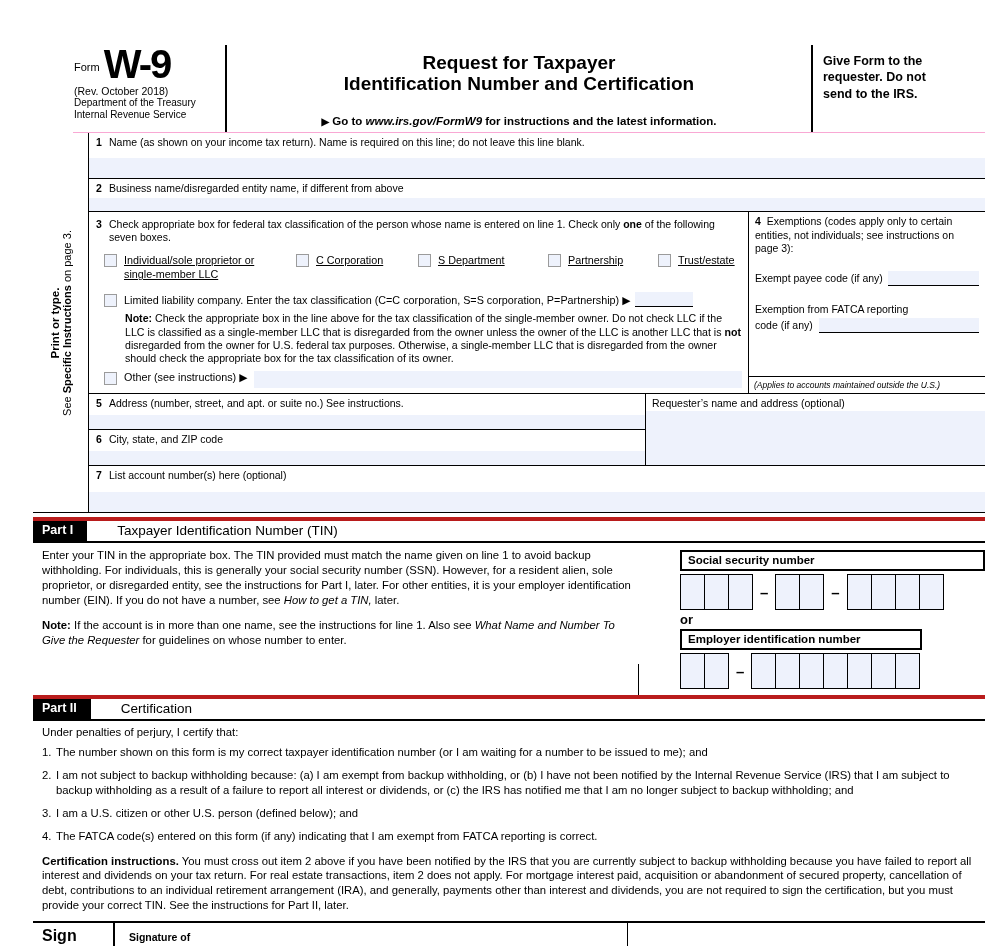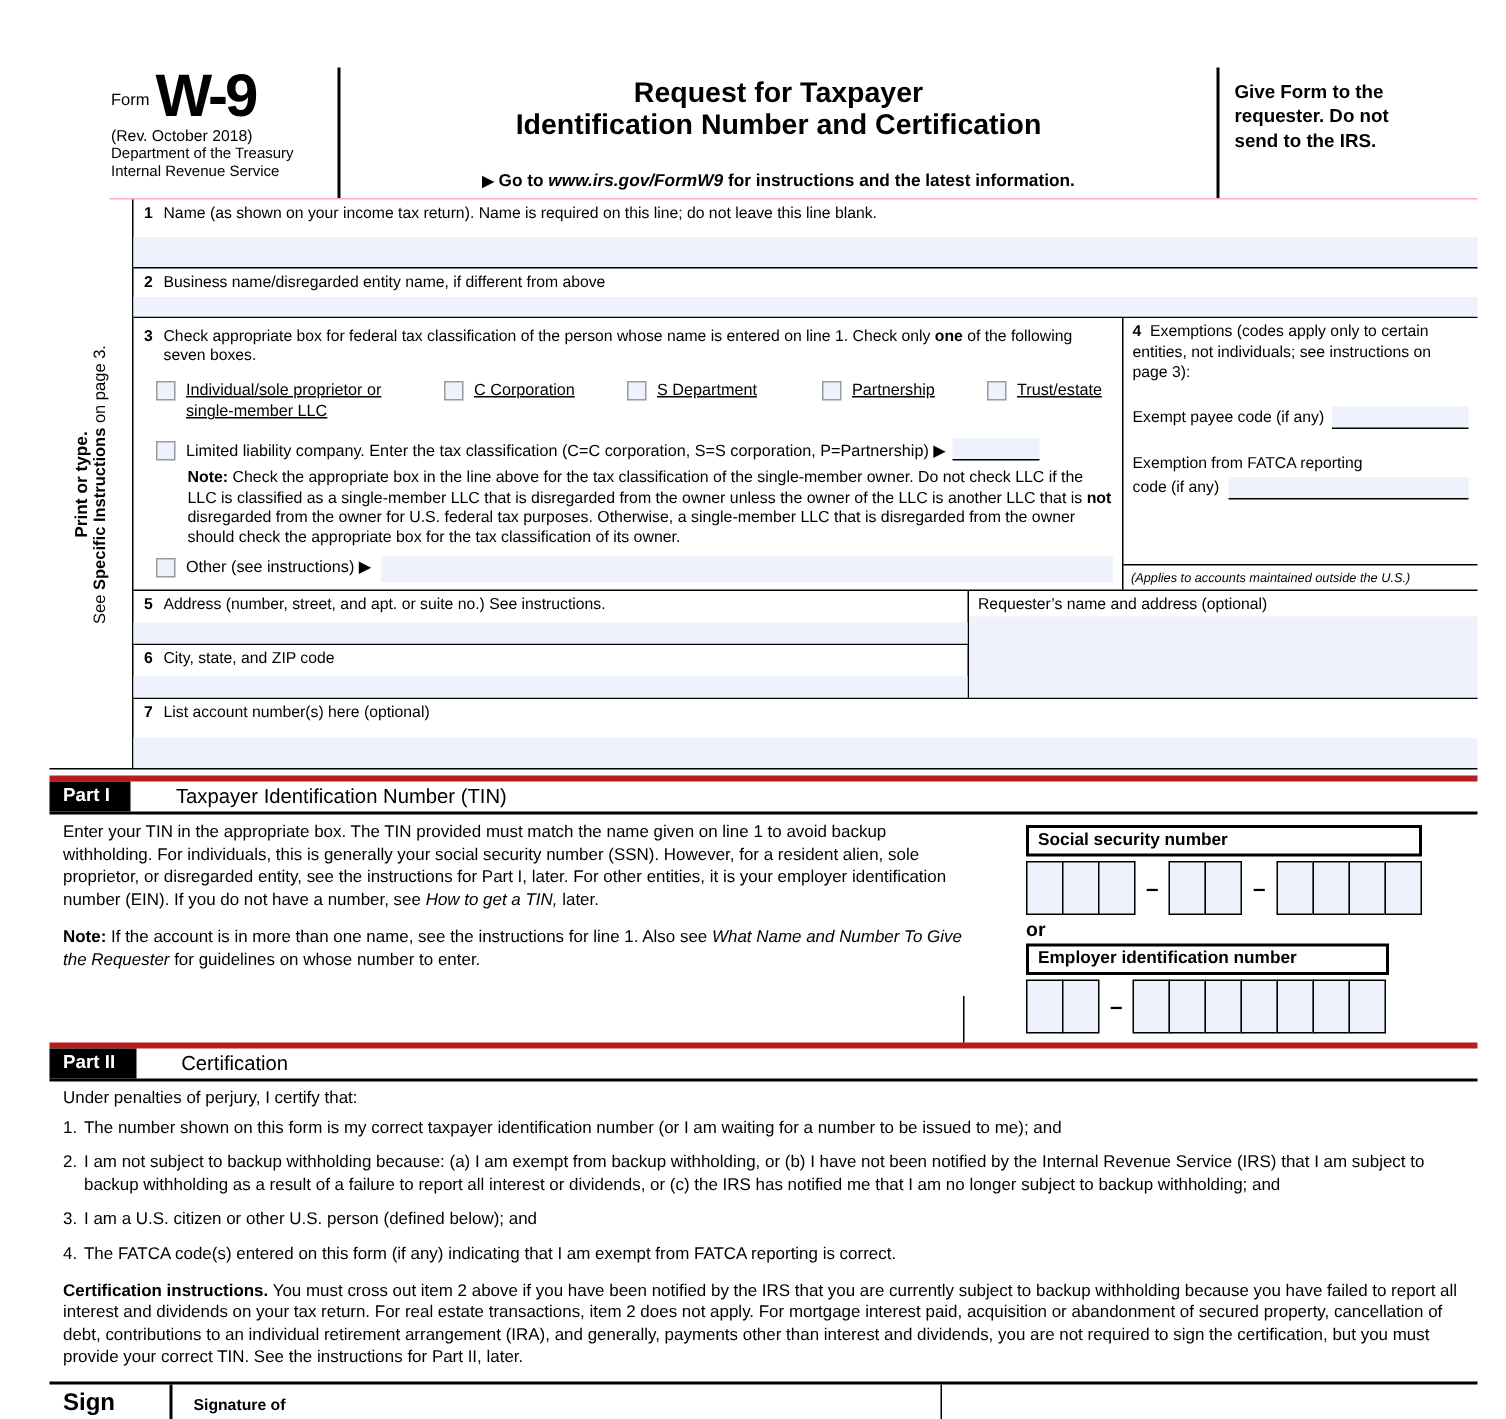--- a/index.html
+++ b/index.html
@@ -83,21 +83,21 @@
   .ptitle { font-weight:normal; font-size:13.5px; padding:2px 0 3px 30px; }
   .p1wrap { margin-top:4px; }
 
   
   .p1body { display:flex; padding:5px 0 0 9px; position:relative; }
   .p1text { width:600px; font-size:11.3px; line-height:1.33; }
   .p1text .p2 { margin-top:10px; }
   .tincol { flex:1; padding:2px 0 4px 42px; position:relative; }
   .tindivider { position:absolute; left:0; bottom:0; width:1px; height:31px; background:#000; }
   .tinbox { border:2px solid #000; font-weight:bold; font-size:11.5px; padding:2px 6px 3px; }
-  .ssn-box { width:264px; } .ein-box { width:242px; }
+  .ssn-box { width:305px; } .ein-box { width:242px; }
   .cells { display:flex; align-items:center; margin:3px 0 2px 0; }
   .cellgroup { display:flex; }
   .cell { width:25px; height:36px; background:var(--blue); border:1px solid #000; }
   .cellgroup .cell + .cell { margin-left:-1px; }
   .dash { font-weight:bold; font-size:15px; margin:0 7px; }
   .orlbl { font-weight:bold; font-size:13px; margin:2px 0 2px 0; }
 
   
   .p2intro { font-size:11.3px; margin:5px 0 7px 9px; }
   .cert-item { display:flex; font-size:11.3px; line-height:1.32; margin:0 0 8px 9px; }

